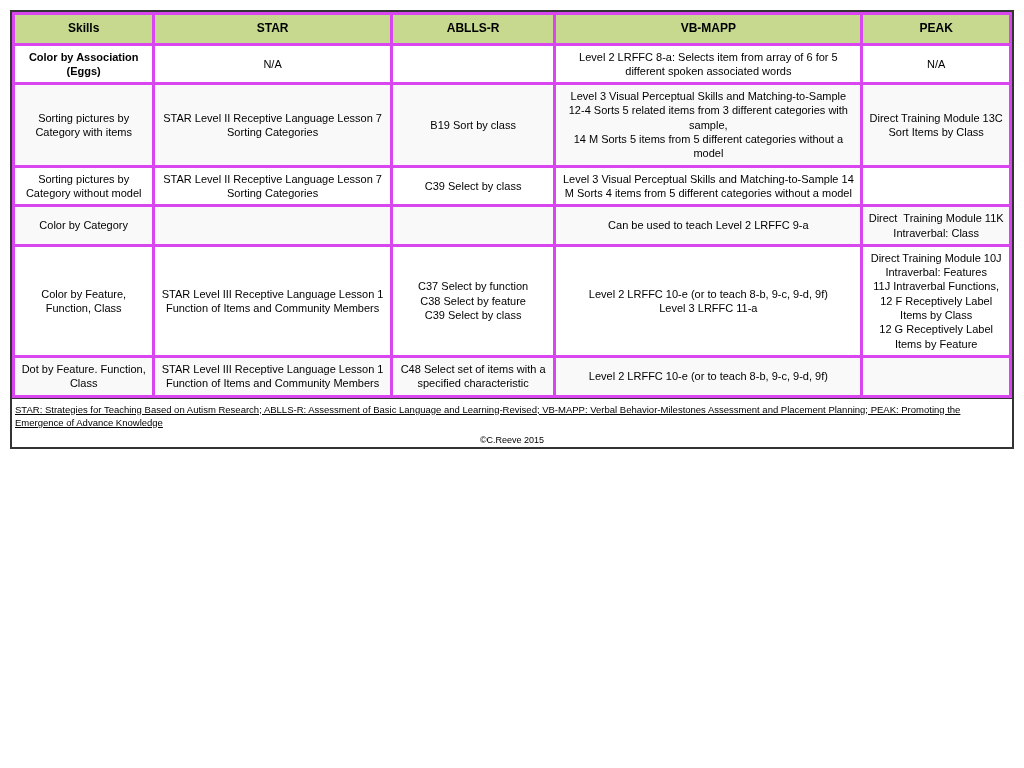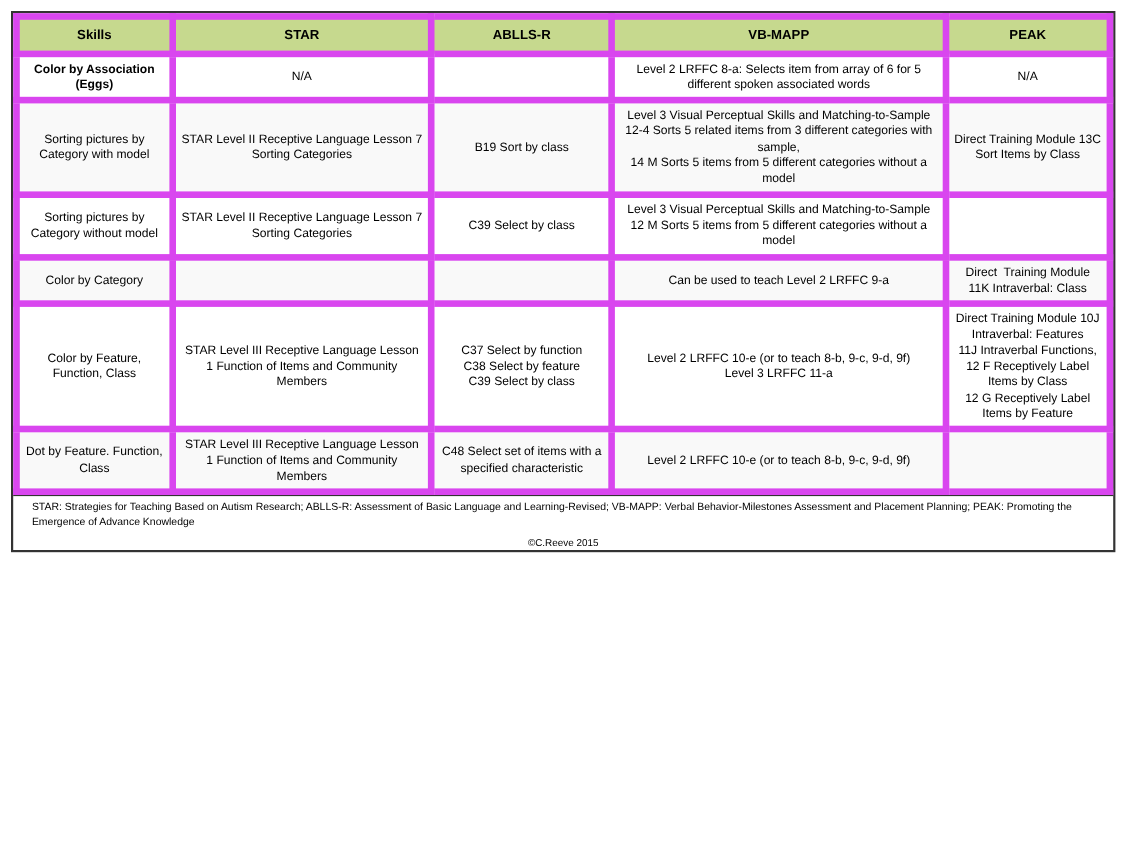--- a/index.html
+++ b/index.html
@@ -21,45 +21,46 @@
       font-size: 14px;
       font-weight: normal;
       border-bottom: 2px solid #333;
       background: #fff;
     }
     table {
       width: 100%;
       border-collapse: collapse;
     }
     th, td {
-      border: 6px solid #d946ef;
+      border: 3px solid #d946ef;
       padding: 4px 5px;
       vertical-align: middle;
       text-align: center;
       font-size: 11px;
       line-height: 1.3;
     }
     th {
       background-color: #c6d98e;
       font-weight: bold;
       font-size: 12px;
       padding: 6px 5px;
     }
     tr:nth-child(odd) td {
       background-color: #fff;
     }
     tr:nth-child(even) td {
       background-color: #f9f9f9;
     }
     .footnote {
       font-size: 9.5px;
-      padding: 4px 17px;
+      padding: 4px 3px;
       line-height: 1.4;
       text-align: left;
       border-top: 1px solid #333;
+      text-decoration: underline;
     }
     .copyright {
       text-align: center;
       font-size: 9px;
       padding: 2px 5px;
     }
     td:first-child {
       font-weight: normal;
     }
   </style>
@@ -79,32 +80,32 @@
     </thead>
     <tbody id="table-body">
         <tr>
           <td style="white-space: pre-wrap; font-weight: bold;">Color by Association (Eggs)</td>
           <td style="white-space: pre-wrap;">N/A</td>
           <td style="white-space: pre-wrap;"></td>
           <td style="white-space: pre-wrap;">Level 2 LRFFC 8-a: Selects item from array of 6 for 5 different spoken associated words</td>
           <td style="white-space: pre-wrap;">N/A</td>
         </tr>
         <tr>
-          <td style="white-space: pre-wrap;">Sorting pictures by Category with model</td>
+          <td style="white-space: pre-wrap;">Sorting pictures by Category with items</td>
           <td style="white-space: pre-wrap;">STAR Level II Receptive Language Lesson 7 Sorting Categories</td>
           <td style="white-space: pre-wrap;">B19 Sort by class</td>
           <td style="white-space: pre-wrap;">Level 3 Visual Perceptual Skills and Matching-to-Sample 12-4 Sorts 5 related items from 3 different categories with sample,
 14 M Sorts 5 items from 5 different categories without a model</td>
           <td style="white-space: pre-wrap;">Direct Training Module 13C Sort Items by Class</td>
         </tr>
         <tr>
           <td style="white-space: pre-wrap;">Sorting pictures by Category without model</td>
           <td style="white-space: pre-wrap;">STAR Level II Receptive Language Lesson 7 Sorting Categories</td>
           <td style="white-space: pre-wrap;">C39 Select by class</td>
-          <td style="white-space: pre-wrap;">Level 3 Visual Perceptual Skills and Matching-to-Sample 12 M Sorts 5 items from 5 different categories without a model</td>
+          <td style="white-space: pre-wrap;">Level 3 Visual Perceptual Skills and Matching-to-Sample 14 M Sorts 4 items from 5 different categories without a model</td>
           <td style="white-space: pre-wrap;"></td>
         </tr>
         <tr>
           <td style="white-space: pre-wrap;">Color by Category</td>
           <td style="white-space: pre-wrap;"></td>
           <td style="white-space: pre-wrap;"></td>
           <td style="white-space: pre-wrap;">Can be used to teach Level 2 LRFFC 9-a</td>
           <td style="white-space: pre-wrap;">Direct  Training Module 11K Intraverbal: Class</td>
         </tr>
         <tr>

